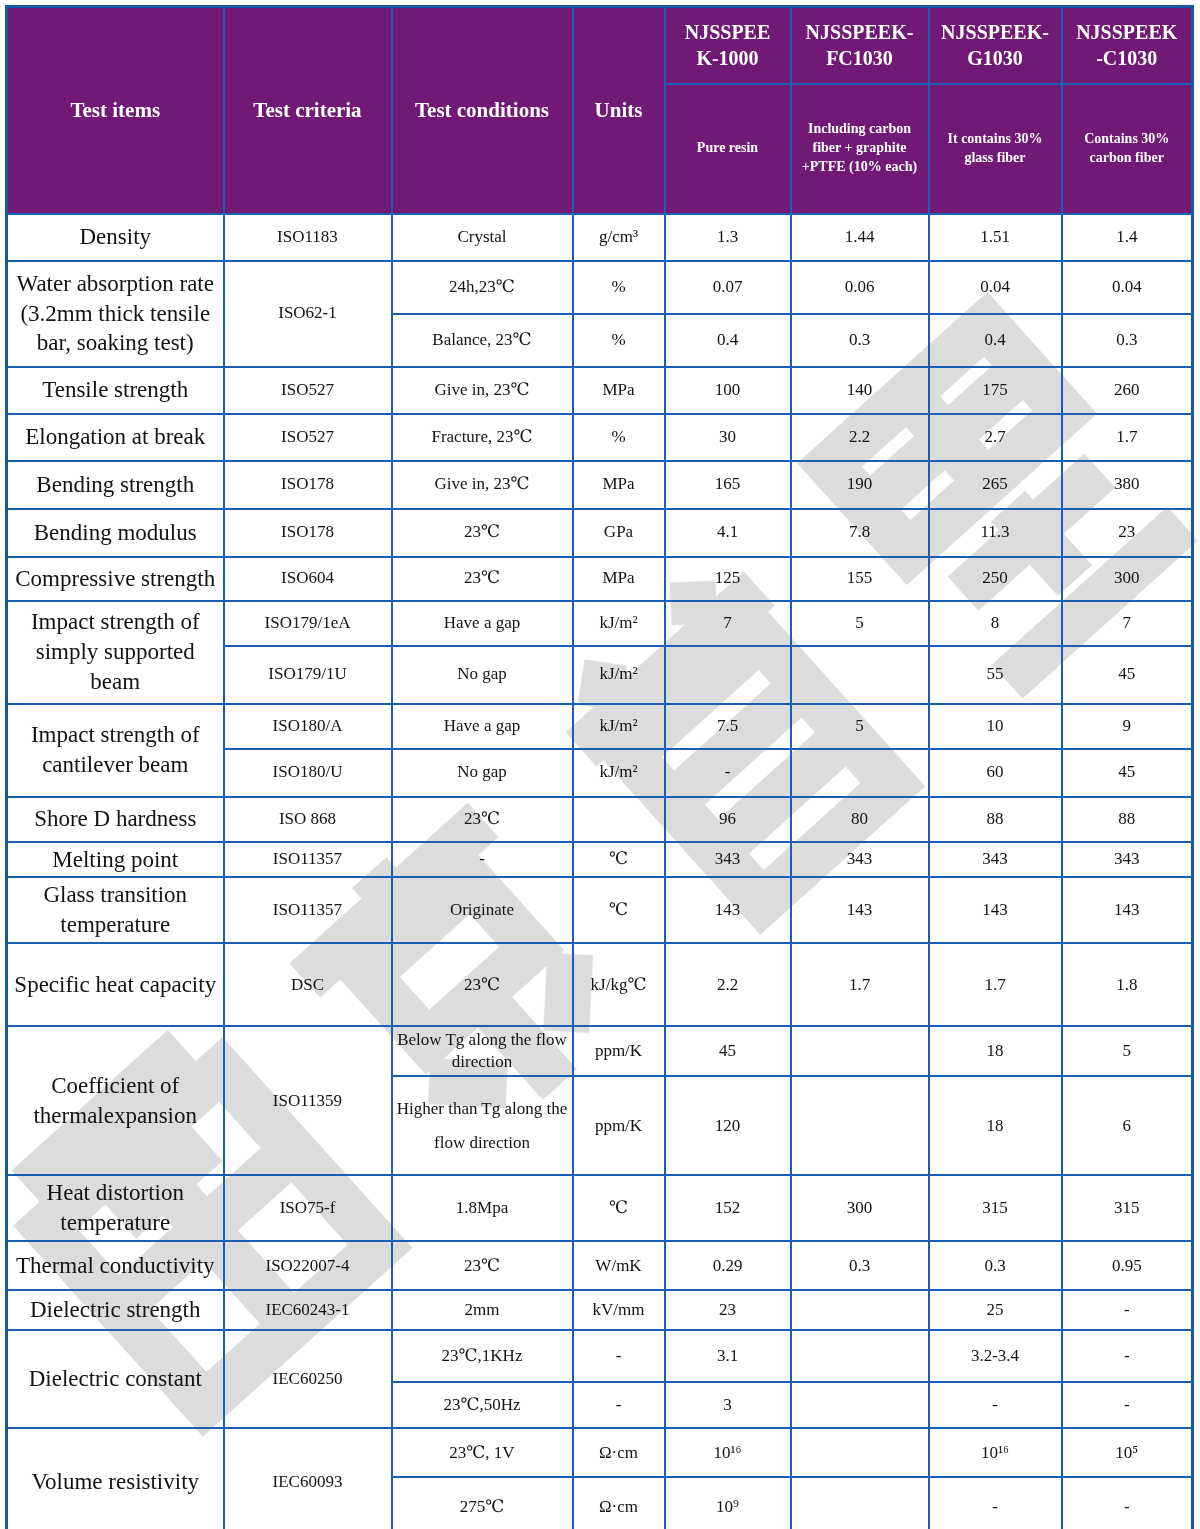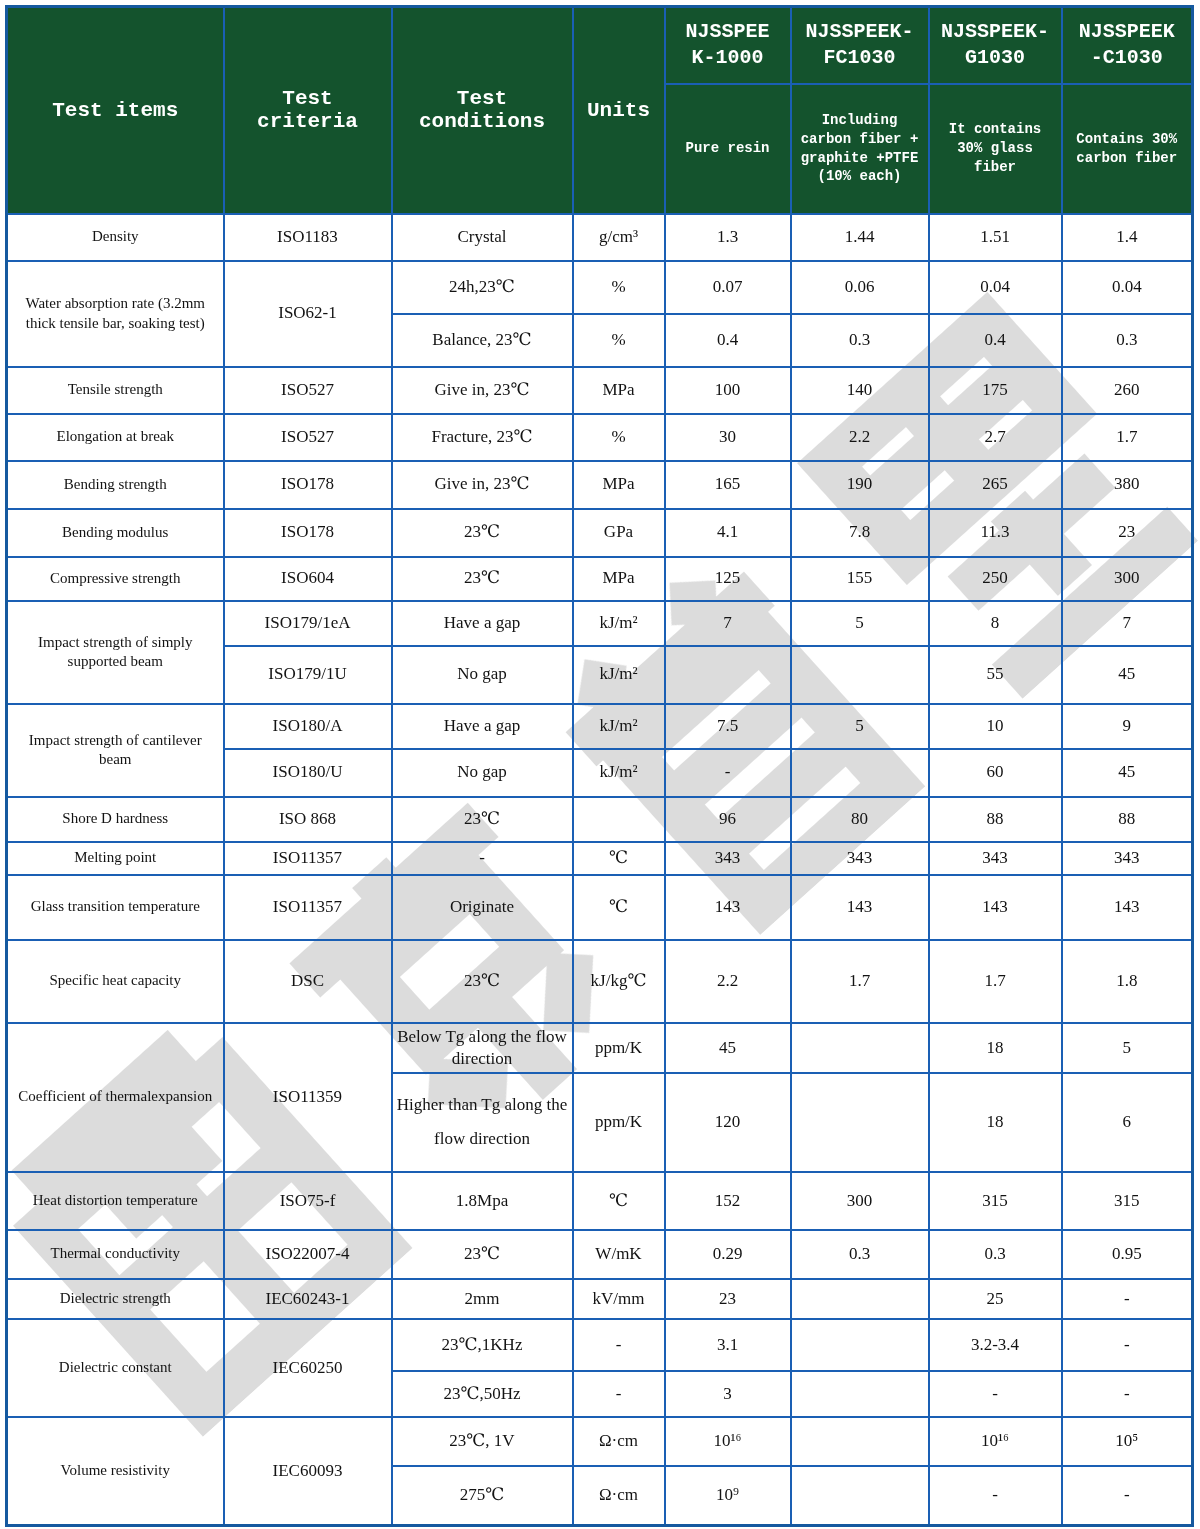--- a/index.html
+++ b/index.html
@@ -5,28 +5,28 @@
   html,body{margin:0;padding:0;background:#ffffff;}
   .page{position:relative;width:1200px;height:1529px;background:#ffffff;overflow:hidden;
         font-family:"Liberation Serif","DejaVu Serif",serif;}
   
   .watermark{position:absolute;left:0;top:0;width:1200px;height:1529px;z-index:0;}
   table.grid{position:absolute;left:5px;top:5px;z-index:1;border-collapse:collapse;table-layout:fixed;
              width:1186px;background:transparent;}
   table.grid th,table.grid td{border:2px solid #1a5fb4;text-align:center;vertical-align:middle;
              padding:2px 4px;overflow:hidden;}
   table.grid{border:3px solid #15599f;}
-  thead th{background:#14532d;color:#ffffff;font-weight:bold;font-family:Liberation Mono, monospace;}
+  thead th{background:#701a75;color:#ffffff;font-weight:bold;}
   thead tr.r1{height:77px;}
   thead tr.r2{height:130px;}
   th.col-head{font-size:21px;}
   th.prod-name{font-size:20px;white-space:pre-line;line-height:1.3;}
   th.prod-desc{font-size:14px;line-height:1.35;}
   tbody td{background:transparent;color:#131313;font-size:17px;line-height:1.3;}
-  td.item{font-size:15px;}
+  td.item{font-size:23px;}
   td.cond,td.crit{font-size:17px;}
   td.unit{font-size:17px;}
   td.val{font-size:17px;}
   tbody tr:nth-child(1){height:47px}
   tbody tr:nth-child(2){height:53px}
   tbody tr:nth-child(3){height:53px}
   tbody tr:nth-child(4){height:47px}
   tbody tr:nth-child(5){height:47px}
   tbody tr:nth-child(6){height:48px}
   tbody tr:nth-child(7){height:48px}

